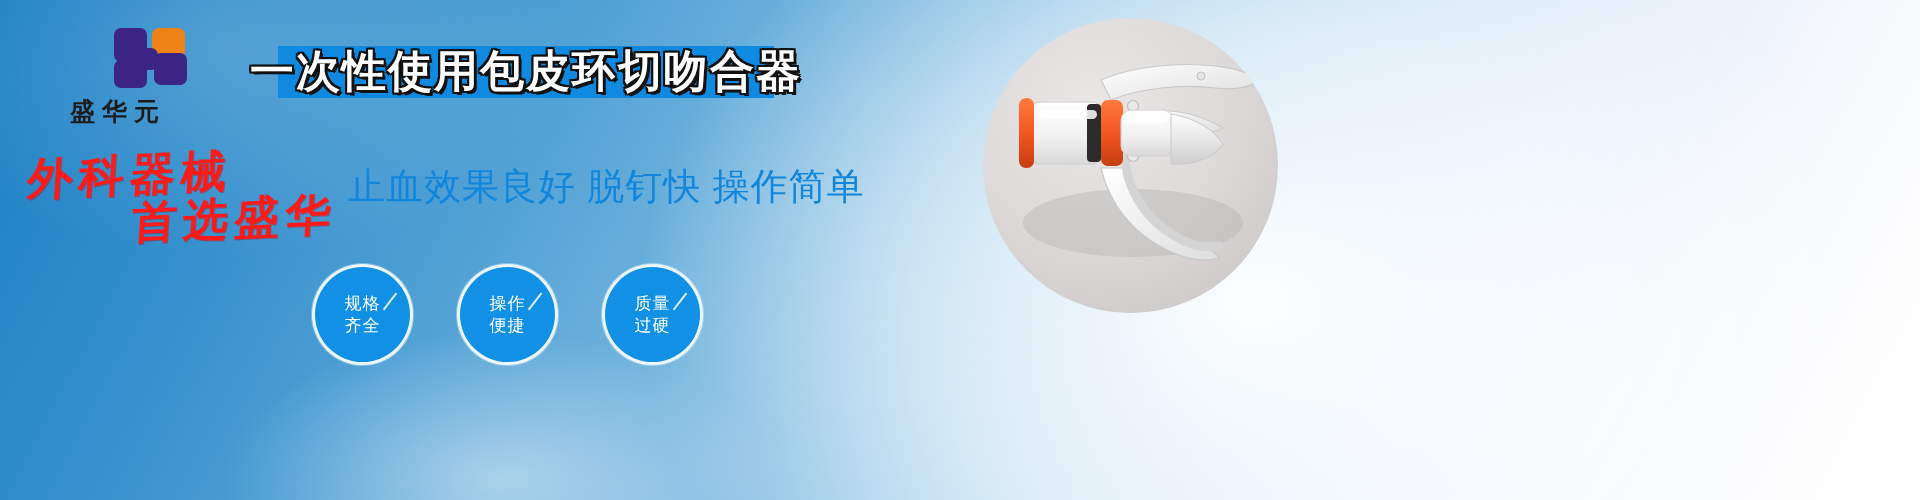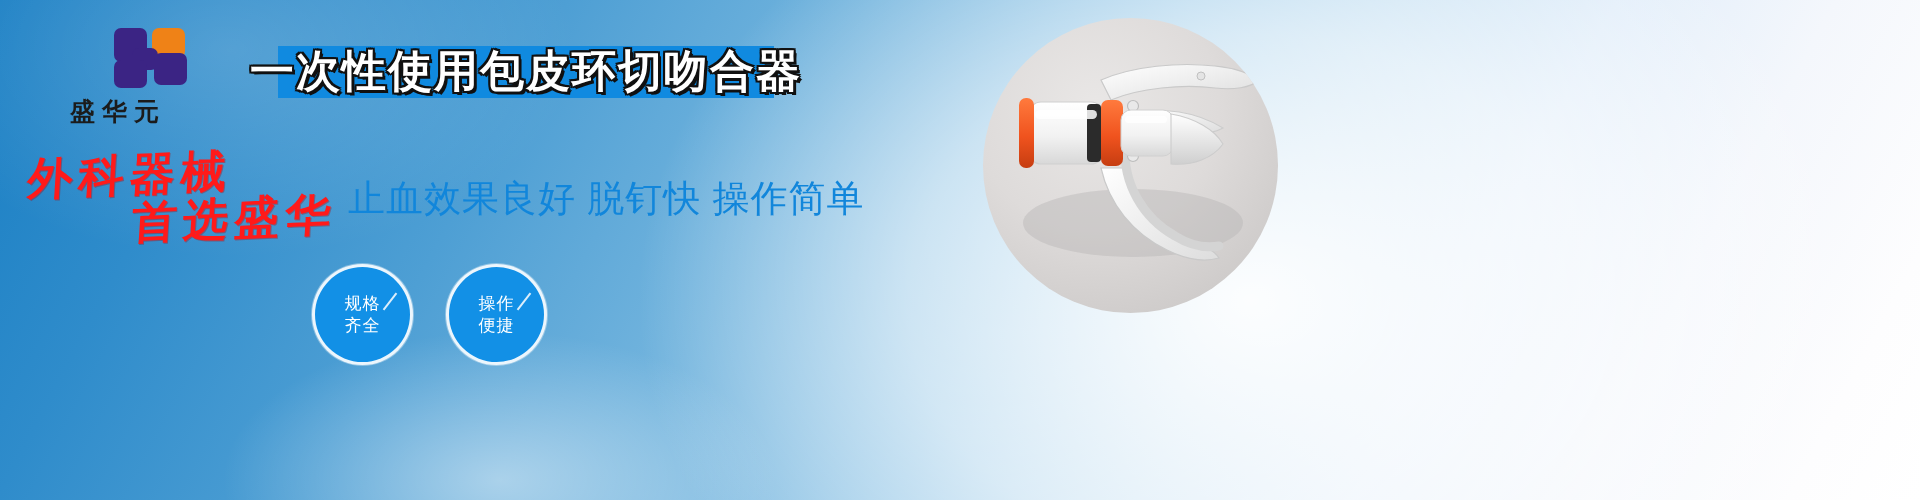--- a/index.html
+++ b/index.html
@@ -135,36 +135,36 @@
       -2px 0 0 #111, 2px 0 0 #111, 0 -2px 0 #111, 0 2px 0 #111,
       -2px -2px 0 #111, 2px -2px 0 #111, -2px 2px 0 #111, 2px 2px 0 #111,
        3px 3px 0 #111;
     transform: translateY(-1px);
   }
 
   
   .subtitle {
     position: absolute;
     left: 348px;
-    top: 180px;
+    top: 168px;
     color: #1186db;
     font-size: 37px;
     font-weight: 400;
     letter-spacing: 1px;
     line-height: 1;
     white-space: nowrap;
   }
 
   
   .features {
     position: absolute;
     left: 312px;
     top: 264px;
     display: flex;
-    gap: 33px;
+    gap: 44px;
   }
   .feat {
     position: relative;
     width: 95px;
     height: 95px;
     border-radius: 50%;
     background: #1290e6;
     border: 3px solid rgba(255,255,255,0.92);
     box-shadow: 0 0 0 1px rgba(255,255,255,0.35);
     display: flex;
@@ -234,20 +234,25 @@
   <div class="features">
     <div class="feat">
       <span class="slash"></span>
       <span>规格</span>
       <span>齐全</span>
     </div>
     <div class="feat">
       <span class="slash"></span>
       <span>操作</span>
       <span>便捷</span>
+    </div>
+    <div class="feat">
+      <span class="slash"></span>
+      <span>质量</span>
+      <span>过硬</span>
     </div>
   </div>
 
   <div class="photo">
     <svg width="295" height="295" viewBox="0 0 295 295" xmlns="http://www.w3.org/2000/svg">
       <defs>
         <linearGradient id="gBody" x1="0" y1="0" x2="0" y2="1">
           <stop offset="0%" stop-color="#ffffff"></stop>
           <stop offset="55%" stop-color="#f2f2f2"></stop>
           <stop offset="100%" stop-color="#d8d8d8"></stop>

